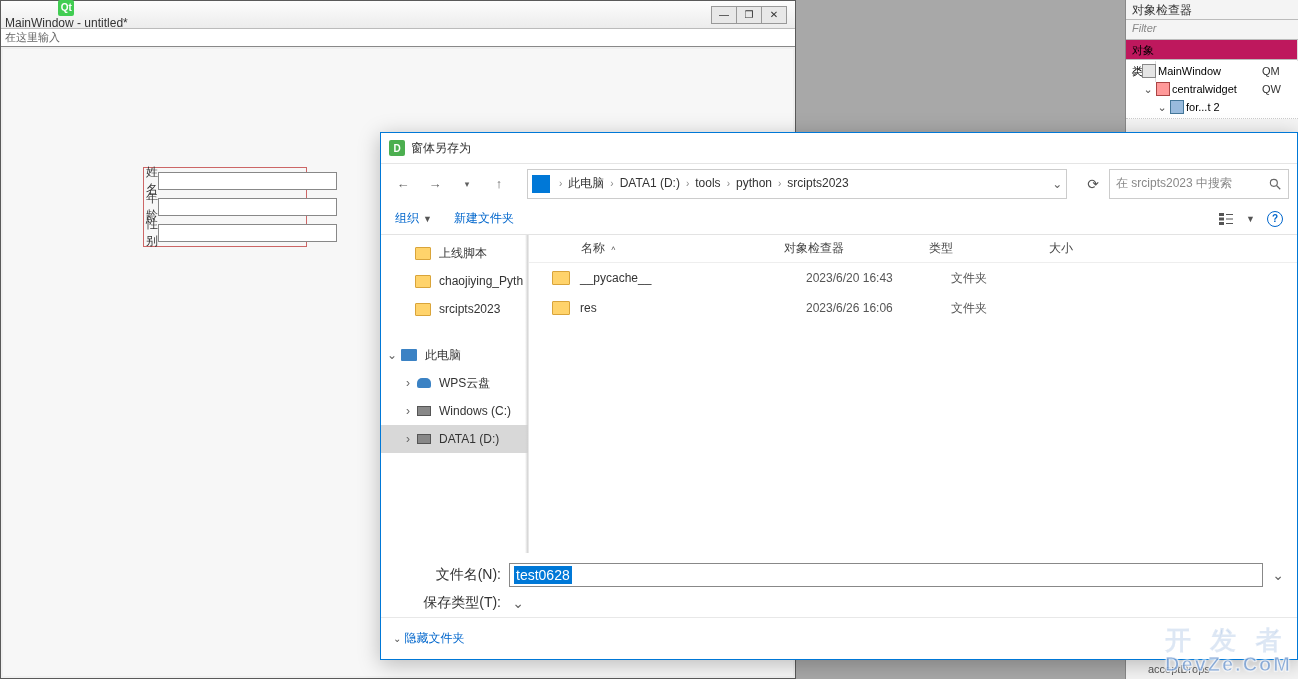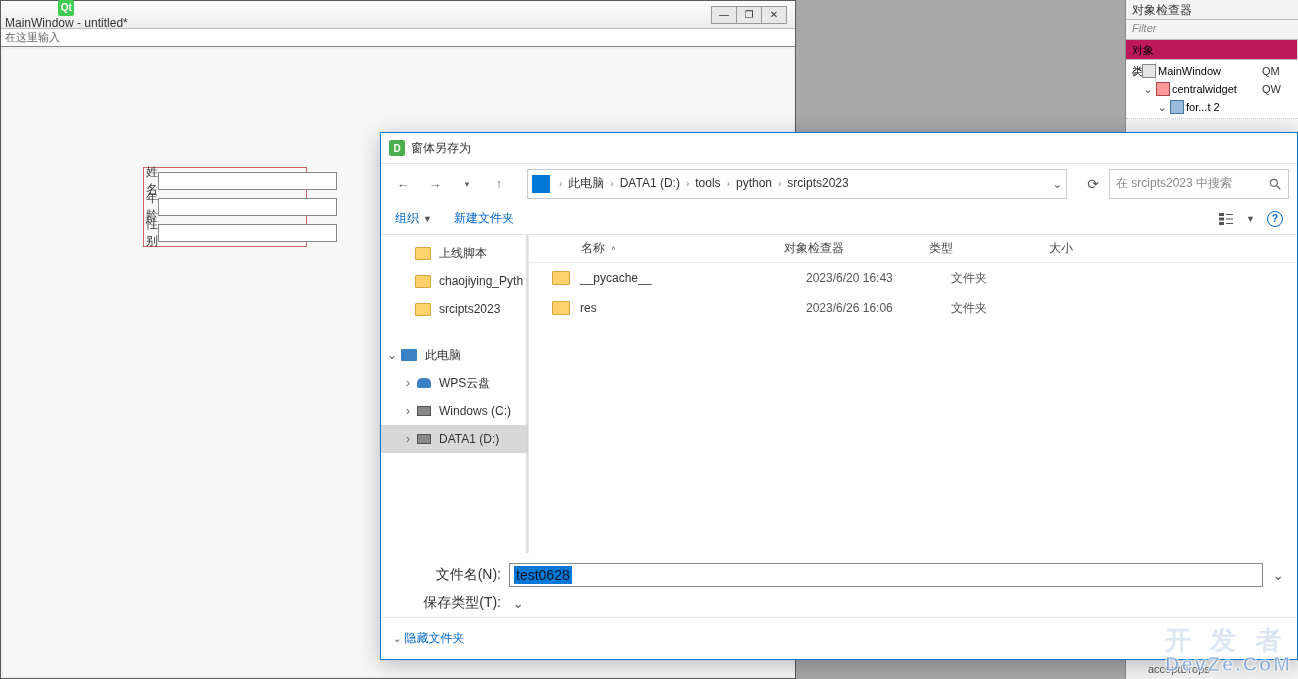--- a/index.html
+++ b/index.html
@@ -104,21 +104,21 @@
     .list-row .fld { width:18px; height:14px; background:#ffd36b; border:1px solid #d9a43a; border-radius:1px; margin-right:10px; margin-left:23px; flex-shrink:0;}
     .list-row .name { width:226px;}
     .list-row .date { width:145px; color:#555;}
     .list-row .type { width:120px; color:#555;}
 
     .dlg-fields { padding:8px 10px 0; font-size:14px;}
     .field-row { display:flex; align-items:center; height:28px; gap:6px;}
     .field-label { width:112px; text-align:right; color:#333; padding-right:2px;}
     .field-input { flex:1; height:24px; border:1px solid #888; padding:0 4px; display:flex; align-items:center;}
     .field-input.name-in { }
-    .field-input.name-in .sel { background:#0078d7; color:#0f172a; padding:1px 2px;}
+    .field-input.name-in .sel { background:#0078d7; color:#ffffff; padding:1px 2px;}
     .field-drop { width:18px; text-align:center; color:#666;}
     .dlg-footer { height:42px; display:flex; align-items:center; padding:0 12px; border-top:1px solid #e8e8e8; color:#0066cc; font-size:12px; gap:3px;}
 
     .watermark {
       position:absolute; right:6px; bottom:4px; font-size:26px; font-weight:bold;
       color:rgba(50,110,190,0.55); -webkit-text-stroke:1px rgba(255,255,255,0.7);
       text-shadow:0 0 3px #fff; letter-spacing:6px; pointer-events:none; line-height:1.05;
     }
     .watermark .sub { font-size:20px; letter-spacing:2px; display:block; text-align:right;}
   </style>

